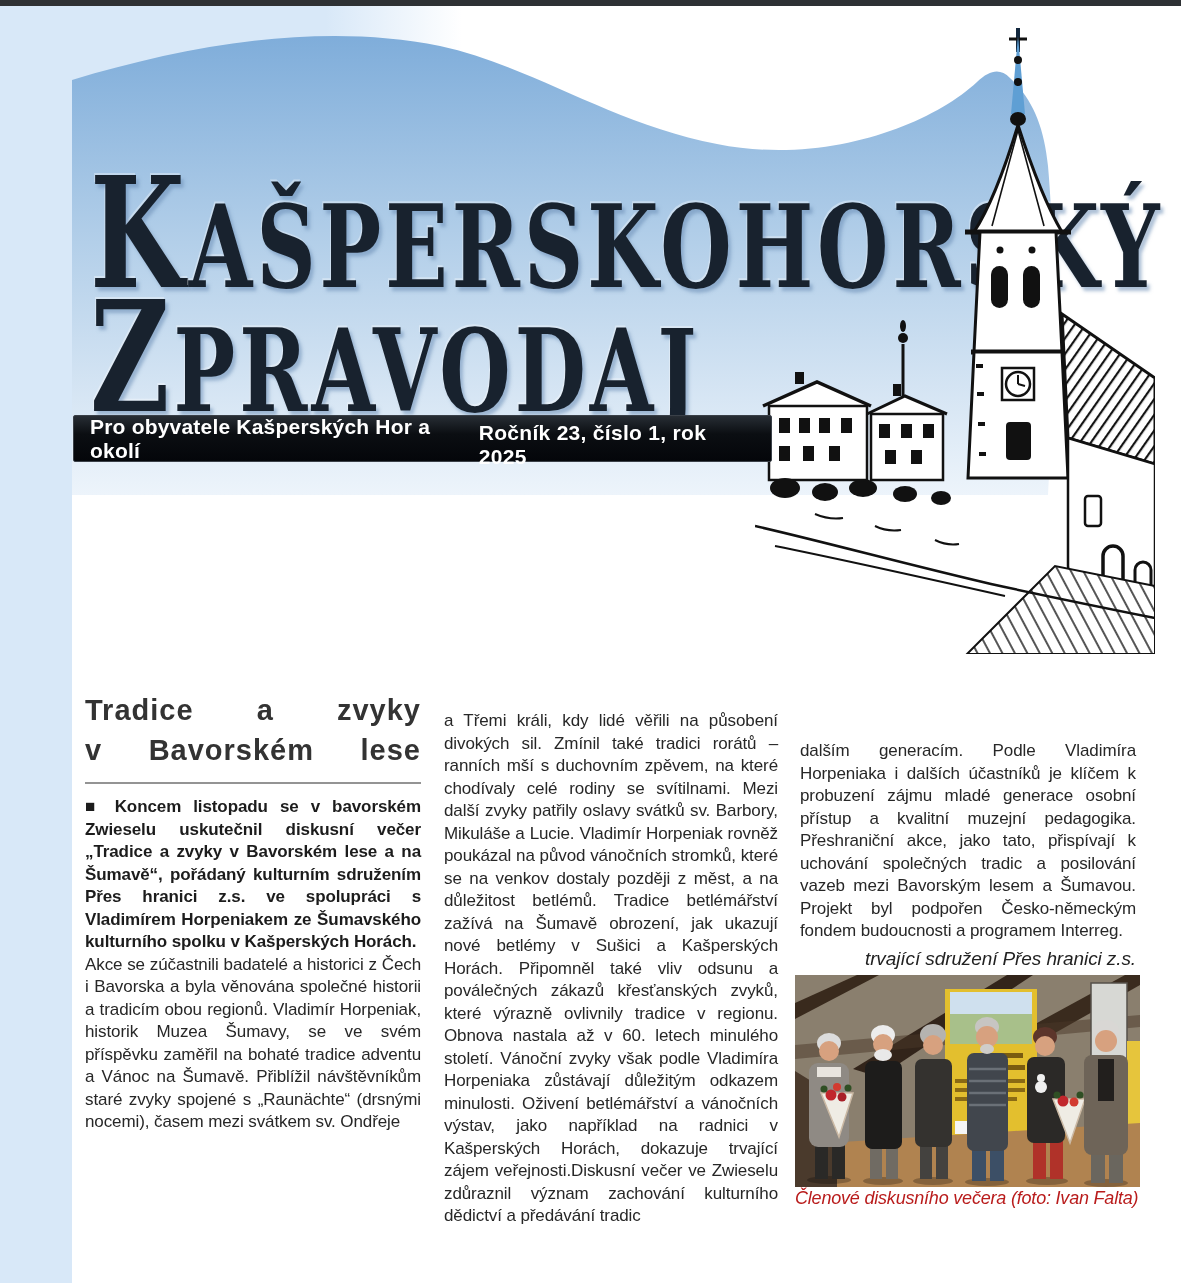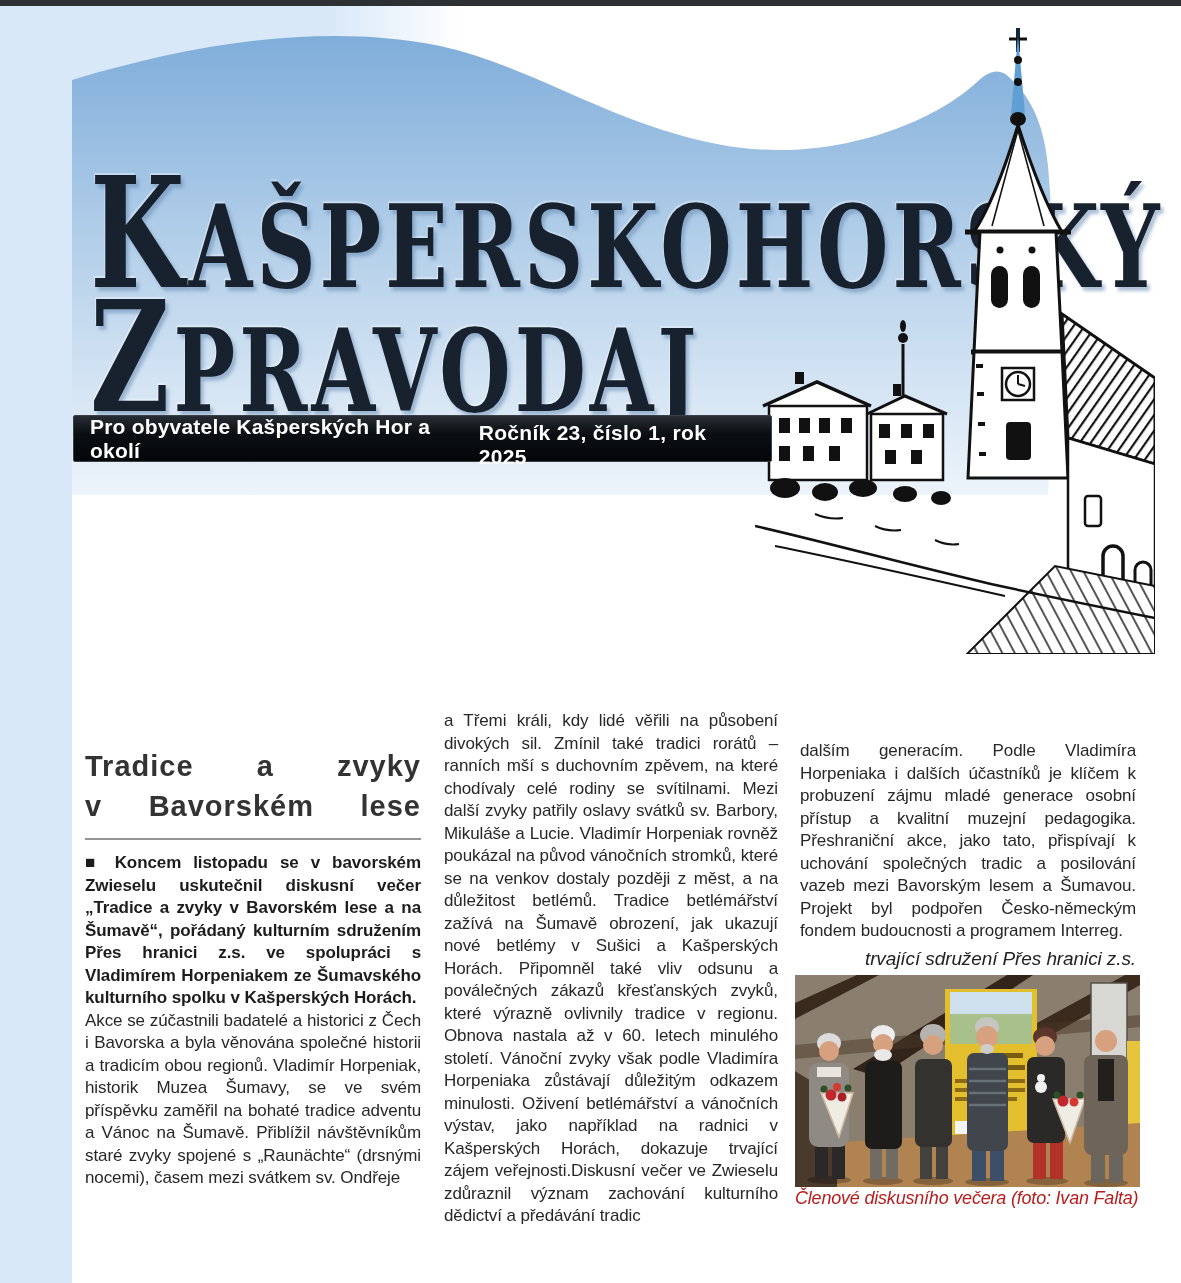--- a/index.html
+++ b/index.html
@@ -29,21 +29,21 @@
     position:absolute;left:73px;top:415px;width:699px;height:47px;box-sizing:border-box;
     background:linear-gradient(180deg,#272d34 0%,#0b0e12 40%,#04060a 100%);
     border:1px solid #3a4048;border-radius:2px;
     color:#ffffff;display:flex;align-items:center;justify-content:space-between;
     padding:0 16px;
   }
   .infobar-left{font-weight:bold;font-size:21px;letter-spacing:0.2px;}
   .infobar-right{font-weight:600;font-size:21px;letter-spacing:0.3px;margin-top:12px;}
   .illustration-svg{position:absolute;left:755px;top:26px;}
   .col{position:absolute;text-align:justify;font-size:17px;line-height:22.5px;letter-spacing:-0.1px;color:#272727;}
-  .col1{left:85px;top:746px;width:336px;}
+  .col1{left:85px;top:690px;width:336px;}
   .col2{left:444px;top:710px;width:334px;}
   .col3{left:800px;top:740px;width:336px;}
   .headline{font-weight:bold;font-size:29px;line-height:40px;letter-spacing:1px;color:#333;}
   .hl-line{text-align:justify;text-align-last:justify;}
   .hl-last{text-align:left;text-align-last:left;word-spacing:13px;}
   .headline-rule{border:none;border-top:2px solid #949494;margin:12px 0 12px 0;}
   .lead{font-weight:bold;margin:0;color:#1c1c1c;}
   .bodytext{margin:0;}
   .byline{text-align:right;font-style:italic;margin-top:4px;line-height:23px;}
   .byline-name{font-size:20px;font-weight:600;color:#222;}

